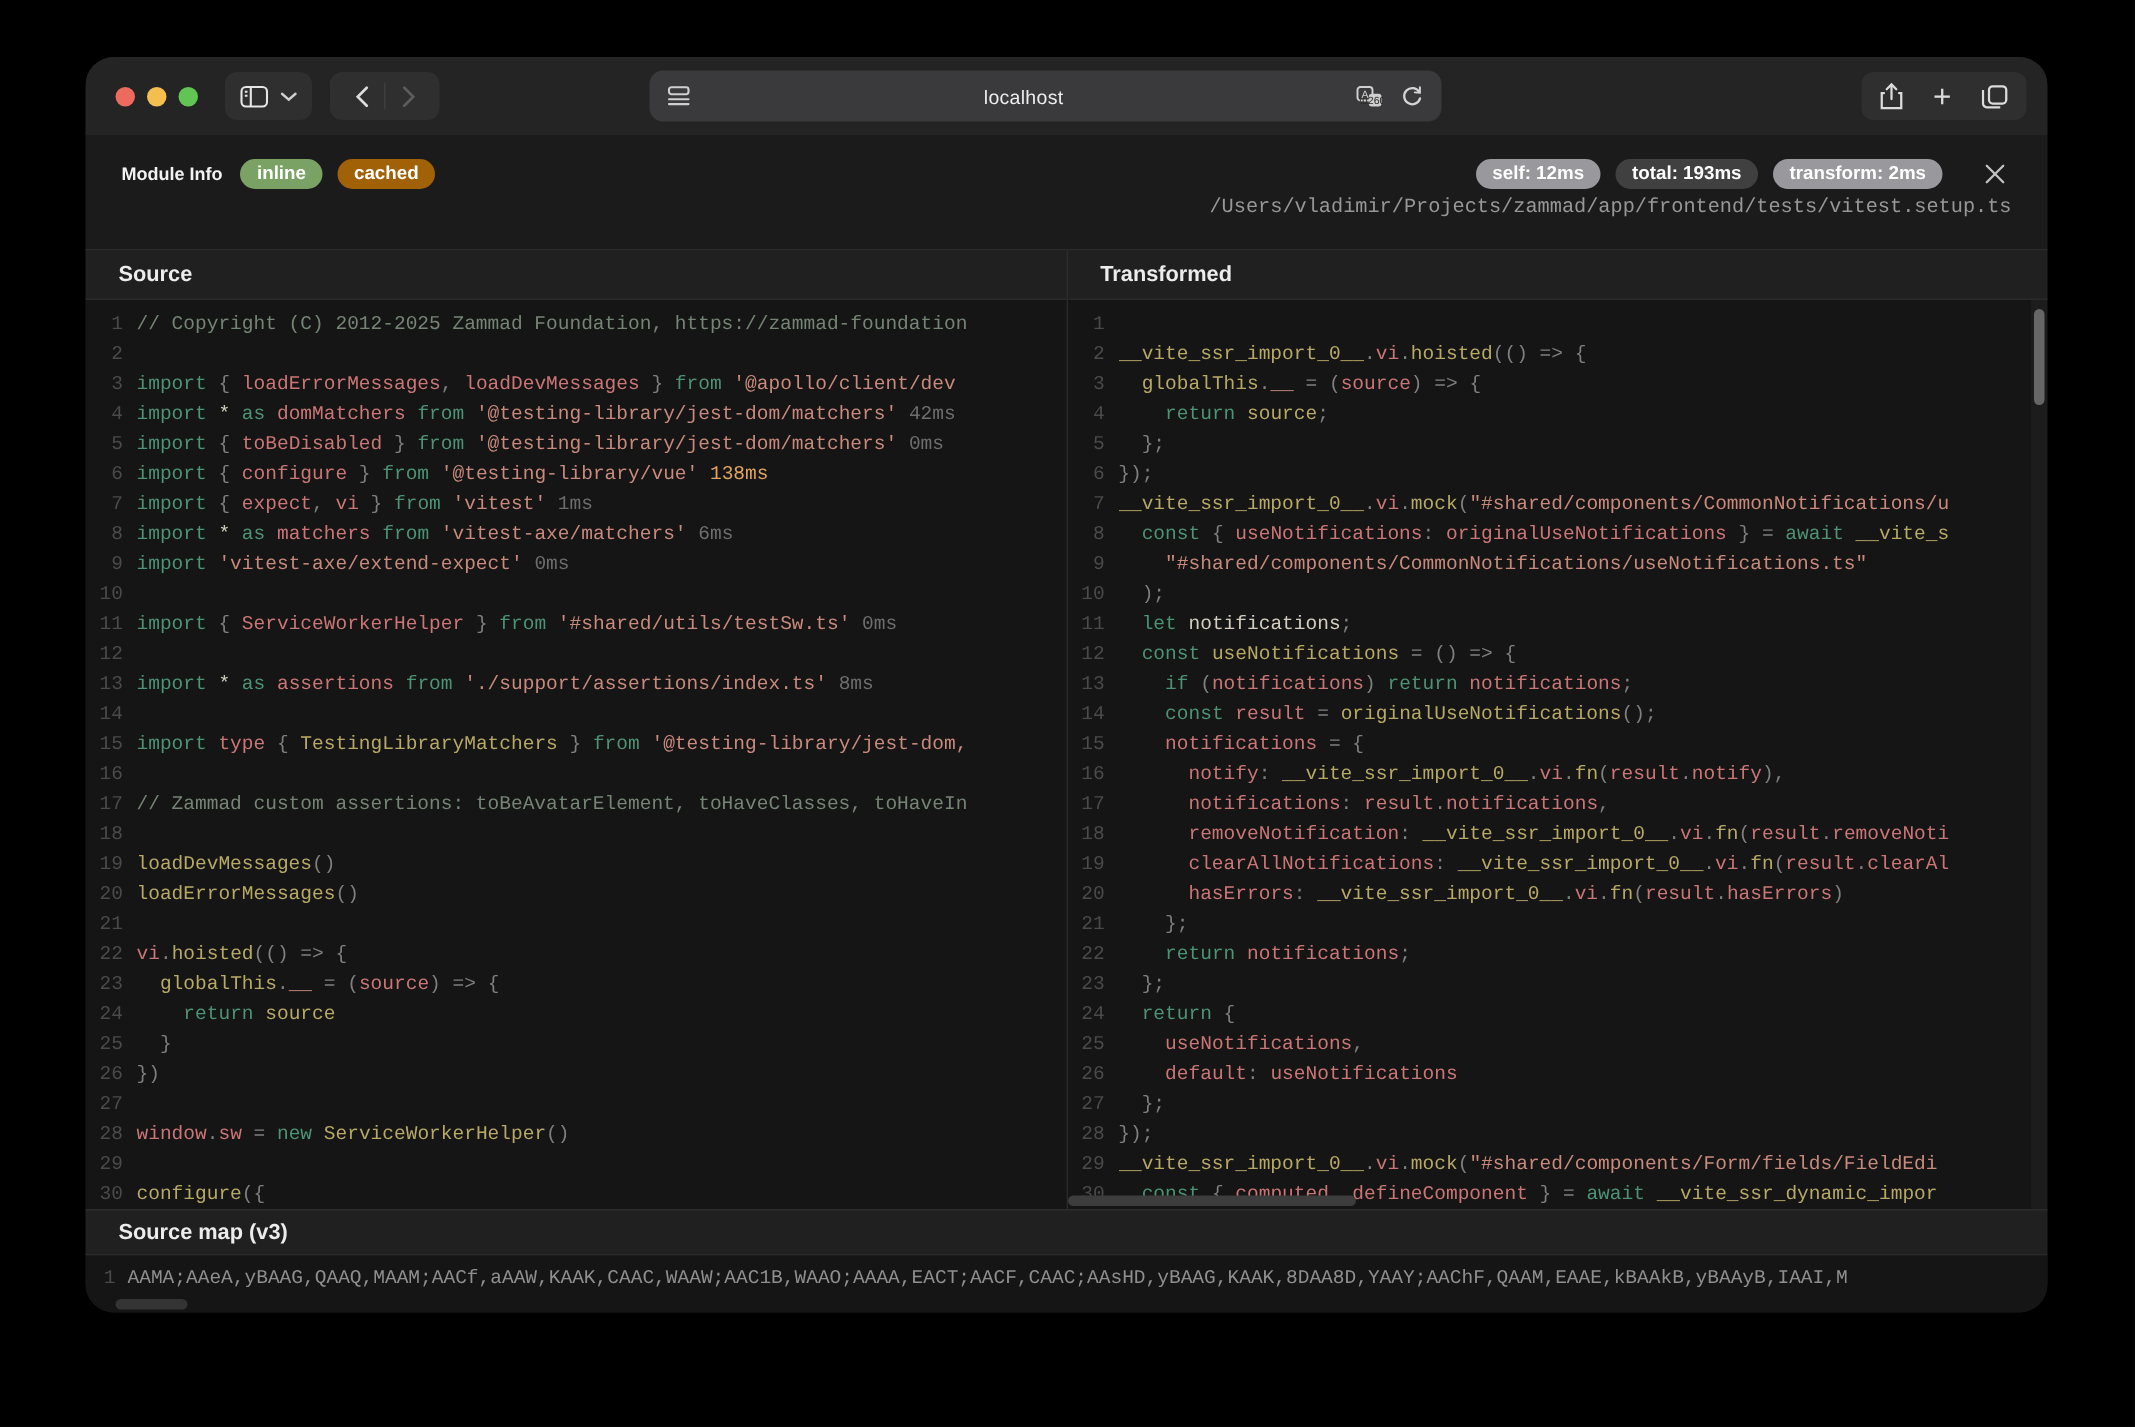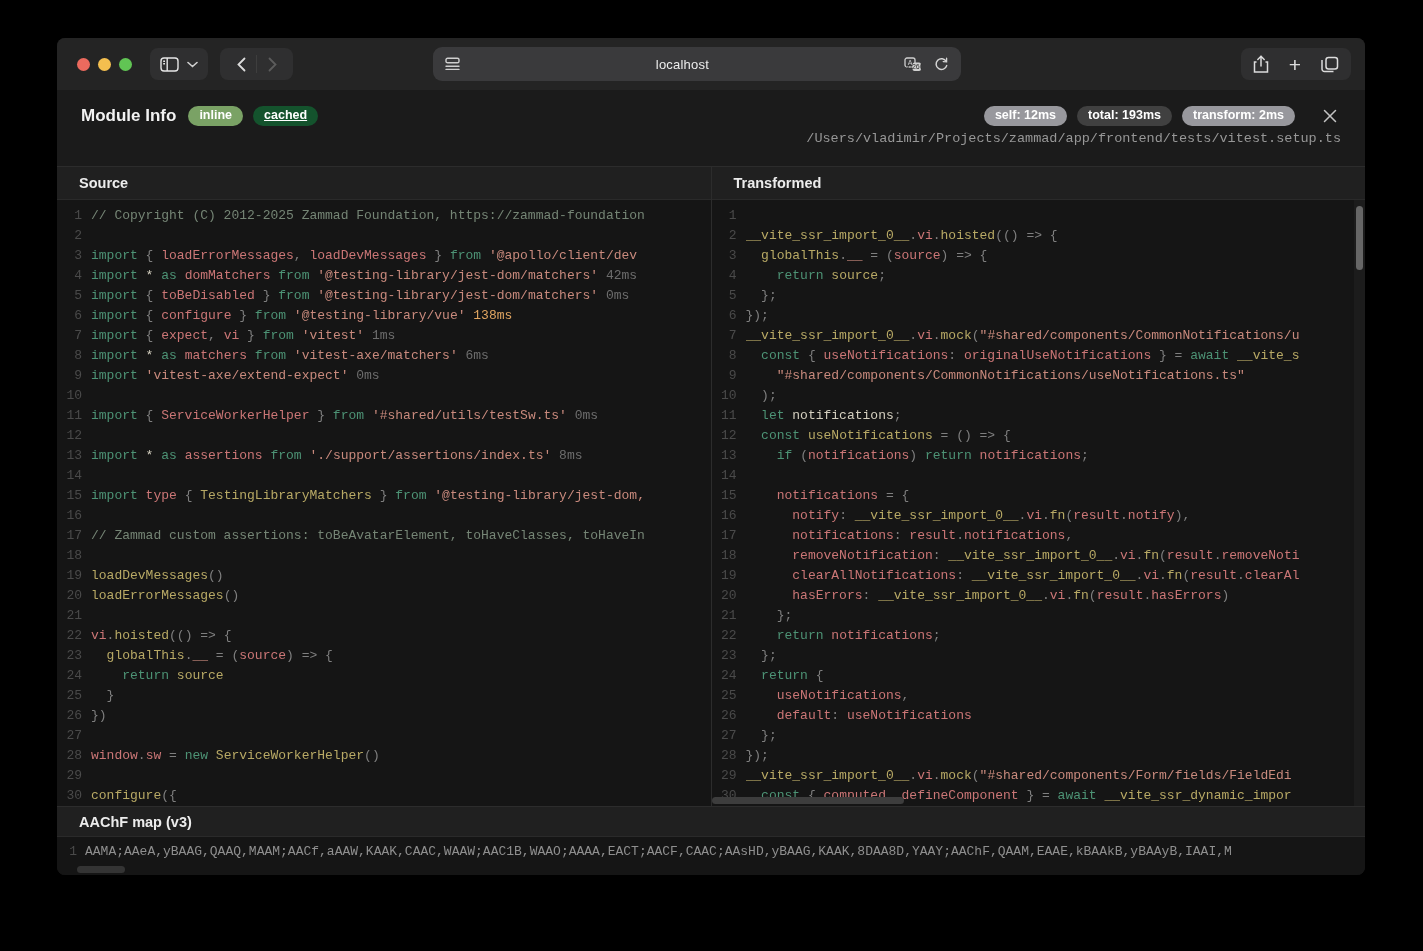--- a/index.html
+++ b/index.html
@@ -1,19 +1,19 @@
 <!DOCTYPE html>
 <html><head>
 <meta charset="utf-8">
 <style>
   * { margin:0; padding:0; box-sizing:border-box; }
   html,body { width:1423px; height:951px; background:#000; overflow:hidden;
               font-family:"Liberation Sans", sans-serif; }
   .window { position:absolute; left:57px; top:38px; width:1308px; height:837px;
-            background:#1b1b1b; border-radius:8px; overflow:hidden;
+            background:#1b1b1b; border-radius:19px; overflow:hidden;
             display:flex; flex-direction:column; }
 
   
   .chrome { height:52px; background:#242424; display:flex; align-items:center;
             padding:0 14px; flex-shrink:0; }
   .traffic { display:flex; gap:8px; margin:0 18px 0 6px; }
   .tl { width:13px; height:13px; border-radius:50%; }
   .tl.r { background:#ec6a5e; } .tl.y { background:#f4bf4f; } .tl.g { background:#61c554; }
   .pill { background:#2f2f30; border-radius:8px; height:32px; display:flex;
           align-items:center; }
@@ -24,25 +24,25 @@
   .addr { background:#3a3a3c; border-radius:9px; height:34px; width:528px;
           margin:0 auto; display:flex; align-items:center; padding:0 12px;
           color:#ededed; font-size:13px; }
   .addr .url { flex:1; text-align:center; letter-spacing:.2px; }
   .right-pill { padding:0 12px; gap:20px; margin-left:auto; }
   svg.ic { display:block; }
 
   
   .modbar { height:76px; padding:15px 24px 0 24px; flex-shrink:0; background:#1b1b1b; }
   .modrow { display:flex; align-items:center; gap:10px; }
-  .modtitle { font-size:17px; font-weight:700; color:#f2f2f2; margin-right:2px; }
+  .modtitle { font-size:12px; font-weight:700; color:#f2f2f2; margin-right:2px; }
   .badge { border-radius:999px; padding:3px 11px 4px; font-size:12.5px; font-weight:700;
            color:#fff; line-height:1; }
   .b-inline { background:#7aa265; }
-  .b-cached { background:#14532d;text-decoration:underline; }
+  .b-cached { background:#a16207; }
   .spacer { flex:1; }
   .b-gray  { background:#98989d; }
   .b-orange{ background:#404040; }
   .closebtn { margin-left:14px; width:22px; height:22px; display:flex; align-items:center;
               justify-content:center; cursor:default; }
   .modpath { margin-top:4px; font-family:"Liberation Mono", monospace; font-size:13.5px;
              color:#979797; white-space:nowrap; overflow:hidden;text-align:right; }
 
   
   .panels { flex:1; display:flex; border-top:1px solid #2c2c2c; min-height:0; }
@@ -232,41 +232,41 @@
           <div class="line"><span class="ln">4</span><span class="lc"><span class="tk-d">    </span><span class="tk-k">return</span><span class="tk-f"> source</span><span class="tk-p">;</span></span></div>
           <div class="line"><span class="ln">5</span><span class="lc"><span class="tk-p">  };</span></span></div>
           <div class="line"><span class="ln">6</span><span class="lc"><span class="tk-p">});</span></span></div>
           <div class="line"><span class="ln">7</span><span class="lc"><span class="tk-f">__vite_ssr_import_0__</span><span class="tk-p">.</span><span class="tk-v">vi</span><span class="tk-p">.</span><span class="tk-f">mock</span><span class="tk-p">(</span><span class="tk-s">"#shared/components/CommonNotifications/u</span></span></div>
           <div class="line"><span class="ln">8</span><span class="lc"><span class="tk-d">  </span><span class="tk-k">const</span><span class="tk-p"> { </span><span class="tk-v">useNotifications</span><span class="tk-p">: </span><span class="tk-v">originalUseNotifications</span><span class="tk-p"> } = </span><span class="tk-k">await</span><span class="tk-f"> __vite_s</span></span></div>
           <div class="line"><span class="ln">9</span><span class="lc"><span class="tk-d">    </span><span class="tk-s">"#shared/components/CommonNotifications/useNotifications.ts"</span></span></div>
           <div class="line"><span class="ln">10</span><span class="lc"><span class="tk-p">  );</span></span></div>
           <div class="line"><span class="ln">11</span><span class="lc"><span class="tk-d">  </span><span class="tk-k">let</span><span class="tk-d"> notifications</span><span class="tk-p">;</span></span></div>
           <div class="line"><span class="ln">12</span><span class="lc"><span class="tk-d">  </span><span class="tk-k">const</span><span class="tk-f"> useNotifications</span><span class="tk-p"> = () =&gt; {</span></span></div>
           <div class="line"><span class="ln">13</span><span class="lc"><span class="tk-d">    </span><span class="tk-k">if</span><span class="tk-p"> (</span><span class="tk-v">notifications</span><span class="tk-p">) </span><span class="tk-k">return</span><span class="tk-v"> notifications</span><span class="tk-p">;</span></span></div>
-          <div class="line"><span class="ln">14</span></div>
+          <div class="line"><span class="ln">14</span><span class="lc"><span class="tk-d">    </span><span class="tk-k">const</span><span class="tk-v"> result</span><span class="tk-p"> = </span><span class="tk-f">originalUseNotifications</span><span class="tk-p">();</span></span></div>
           <div class="line"><span class="ln">15</span><span class="lc"><span class="tk-d">    </span><span class="tk-v">notifications</span><span class="tk-p"> = {</span></span></div>
           <div class="line"><span class="ln">16</span><span class="lc"><span class="tk-d">      </span><span class="tk-v">notify</span><span class="tk-p">: </span><span class="tk-f">__vite_ssr_import_0__</span><span class="tk-p">.</span><span class="tk-v">vi</span><span class="tk-p">.</span><span class="tk-f">fn</span><span class="tk-p">(</span><span class="tk-v">result</span><span class="tk-p">.</span><span class="tk-v">notify</span><span class="tk-p">),</span></span></div>
           <div class="line"><span class="ln">17</span><span class="lc"><span class="tk-d">      </span><span class="tk-v">notifications</span><span class="tk-p">: </span><span class="tk-v">result</span><span class="tk-p">.</span><span class="tk-v">notifications</span><span class="tk-p">,</span></span></div>
           <div class="line"><span class="ln">18</span><span class="lc"><span class="tk-d">      </span><span class="tk-v">removeNotification</span><span class="tk-p">: </span><span class="tk-f">__vite_ssr_import_0__</span><span class="tk-p">.</span><span class="tk-v">vi</span><span class="tk-p">.</span><span class="tk-f">fn</span><span class="tk-p">(</span><span class="tk-v">result</span><span class="tk-p">.</span><span class="tk-v">removeNoti</span></span></div>
           <div class="line"><span class="ln">19</span><span class="lc"><span class="tk-d">      </span><span class="tk-v">clearAllNotifications</span><span class="tk-p">: </span><span class="tk-f">__vite_ssr_import_0__</span><span class="tk-p">.</span><span class="tk-v">vi</span><span class="tk-p">.</span><span class="tk-f">fn</span><span class="tk-p">(</span><span class="tk-v">result</span><span class="tk-p">.</span><span class="tk-v">clearAl</span></span></div>
           <div class="line"><span class="ln">20</span><span class="lc"><span class="tk-d">      </span><span class="tk-v">hasErrors</span><span class="tk-p">: </span><span class="tk-f">__vite_ssr_import_0__</span><span class="tk-p">.</span><span class="tk-v">vi</span><span class="tk-p">.</span><span class="tk-f">fn</span><span class="tk-p">(</span><span class="tk-v">result</span><span class="tk-p">.</span><span class="tk-v">hasErrors</span><span class="tk-p">)</span></span></div>
           <div class="line"><span class="ln">21</span><span class="lc"><span class="tk-p">    };</span></span></div>
           <div class="line"><span class="ln">22</span><span class="lc"><span class="tk-d">    </span><span class="tk-k">return</span><span class="tk-v"> notifications</span><span class="tk-p">;</span></span></div>
           <div class="line"><span class="ln">23</span><span class="lc"><span class="tk-p">  };</span></span></div>
           <div class="line"><span class="ln">24</span><span class="lc"><span class="tk-d">  </span><span class="tk-k">return</span><span class="tk-p"> {</span></span></div>
           <div class="line"><span class="ln">25</span><span class="lc"><span class="tk-d">    </span><span class="tk-v">useNotifications</span><span class="tk-p">,</span></span></div>
           <div class="line"><span class="ln">26</span><span class="lc"><span class="tk-d">    </span><span class="tk-v">default</span><span class="tk-p">: </span><span class="tk-v">useNotifications</span></span></div>
           <div class="line"><span class="ln">27</span><span class="lc"><span class="tk-p">  };</span></span></div>
           <div class="line"><span class="ln">28</span><span class="lc"><span class="tk-p">});</span></span></div>
           <div class="line"><span class="ln">29</span><span class="lc"><span class="tk-f">__vite_ssr_import_0__</span><span class="tk-p">.</span><span class="tk-v">vi</span><span class="tk-p">.</span><span class="tk-f">mock</span><span class="tk-p">(</span><span class="tk-s">"#shared/components/Form/fields/FieldEdi</span></span></div>
           <div class="line"><span class="ln">30</span><span class="lc"><span class="tk-d">  </span><span class="tk-k">const</span><span class="tk-p"> { </span><span class="tk-v">computed</span><span class="tk-p">, </span><span class="tk-v">defineComponent</span><span class="tk-p"> } = </span><span class="tk-k">await</span><span class="tk-d"> </span><span class="tk-f">__vite_ssr_dynamic_impor</span></span></div>
         </div>
     </div>
   </div>
 
-  <div class="maphead">AAChF map (v3)</div>
+  <div class="maphead">Source map (v3)</div>
   <div class="mapbody">
     <span class="mapln">1</span>
     <span class="maptext">AAMA;AAeA,yBAAG,QAAQ,MAAM;AACf,aAAW,KAAK,CAAC,WAAW;AAC1B,WAAO;AAAA,EACT;AACF,CAAC;AAsHD,yBAAG,KAAK,8DAA8D,YAAY;AAChF,QAAM,EAAE,kBAAkB,yBAAyB,IAAI,M</span>
     <div class="mapthumb"></div>
   </div>
 
 </div>
 
 </body></html>

